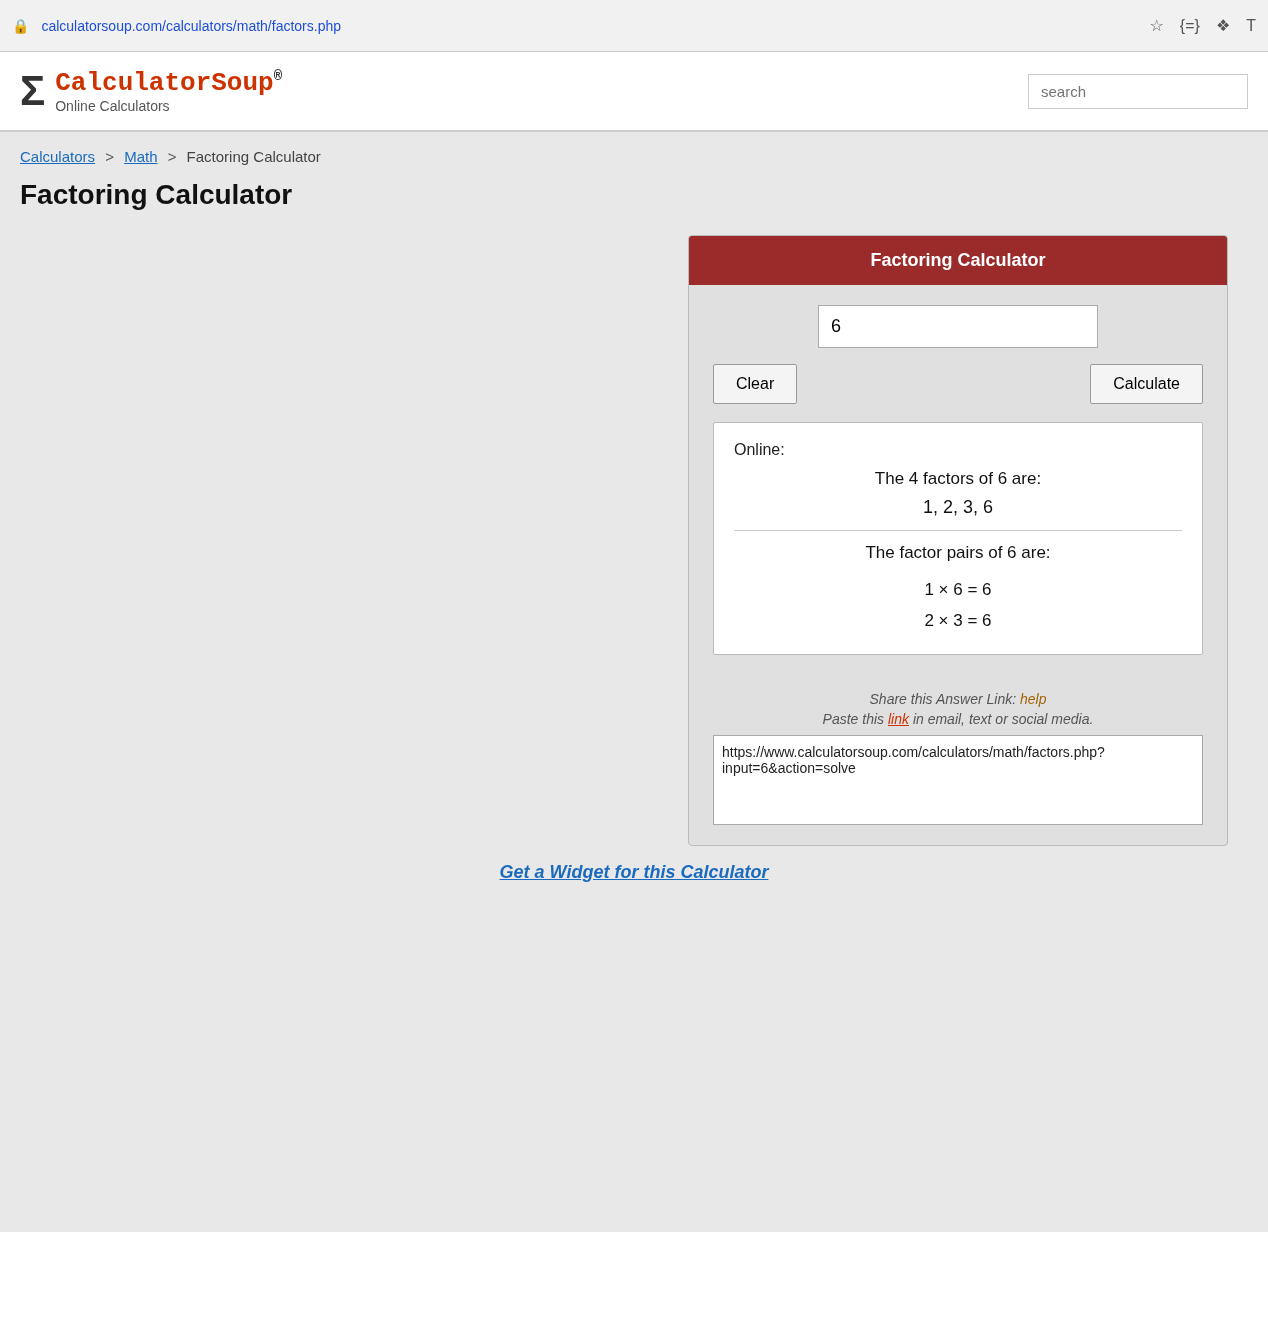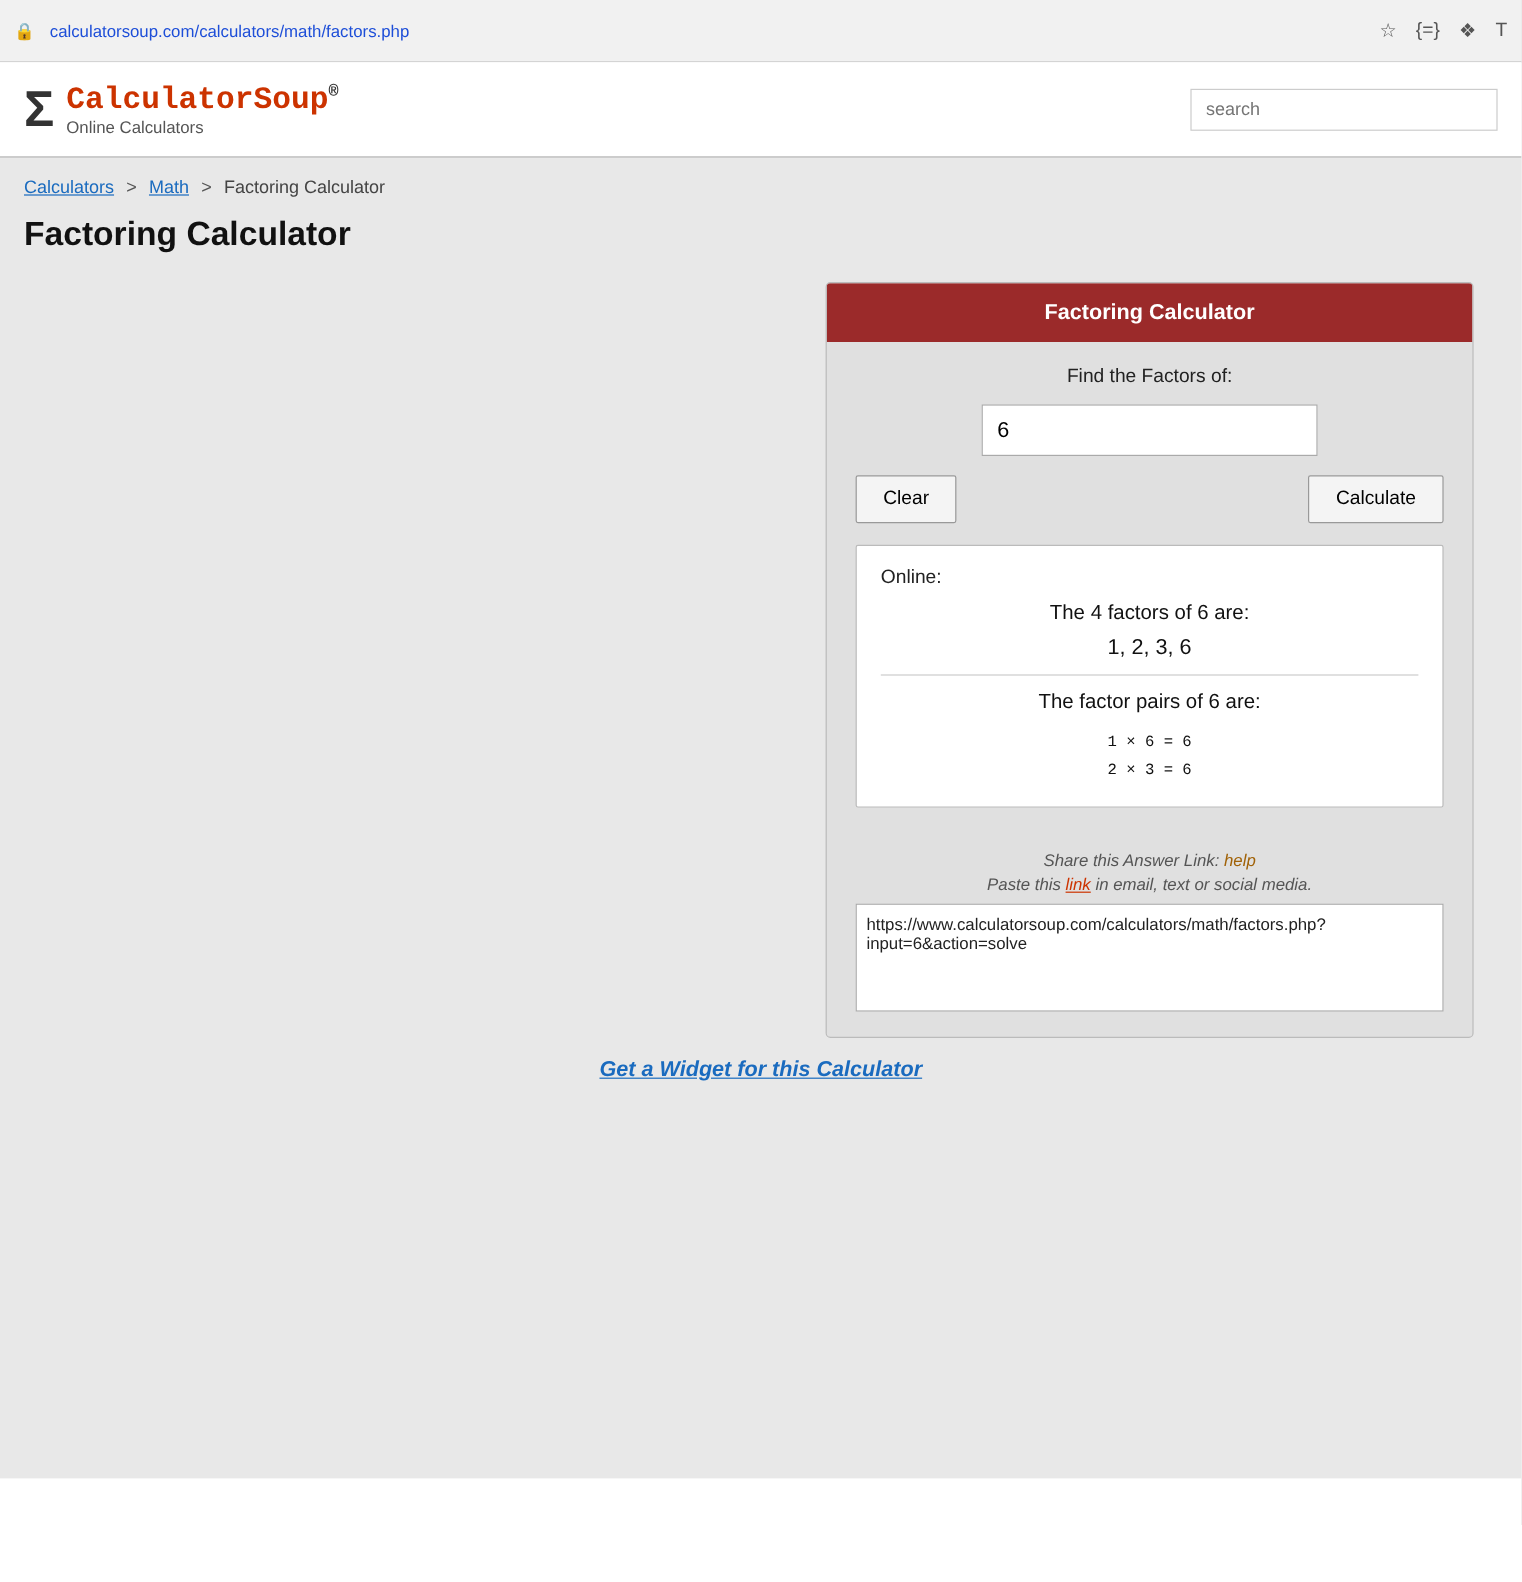--- a/index.html
+++ b/index.html
@@ -79,21 +79,21 @@
     }
     .logo-text .tagline {
       font-size: 14px;
       color: #555;
       font-weight: normal;
     }
     .search-box {
       border: 1px solid #ccc;
       padding: 8px 12px;
       font-size: 15px;
-      width: 256px;
+      width: 220px;
       background: #fff;
     }
 
     
     .content-area {
       padding: 16px 20px 40px 20px;
       background: #e8e8e8;
       min-height: 1100px;
     }
 
@@ -215,24 +215,23 @@
       margin: 12px 0;
     }
 
     .factor-pairs-label {
       font-size: 17px;
       color: #111;
       margin-bottom: 12px;
     }
 
     .factor-pairs {
-      font-size: 13px;
+      font-size: 17px;
       color: #111;
       line-height: 1.8;
-      font-family: Liberation Mono, monospace;
     }
 
     
     .share-section {
       padding: 0 24px 16px 24px;
       text-align: center;
     }
 
     .share-text {
       font-size: 14px;
@@ -323,21 +322,20 @@
     </div>
 
     <h1 class="page-title">Factoring Calculator</h1>
 
     <div class="calc-widget">
 
       <div class="calc-header">Factoring Calculator</div>
 
       <div class="calc-body">
 
-        <div class="find-factors-label">Find the Factors of:</div>
 
         <input class="number-input" type="text" value="6" style="">
 
         <div class="button-row">
           <button class="btn-clear">Clear</button>
           <button class="btn-calculate">Calculate</button>
         </div>
 
         <div class="answer-box">
           <div class="answer-label">Online:</div>

